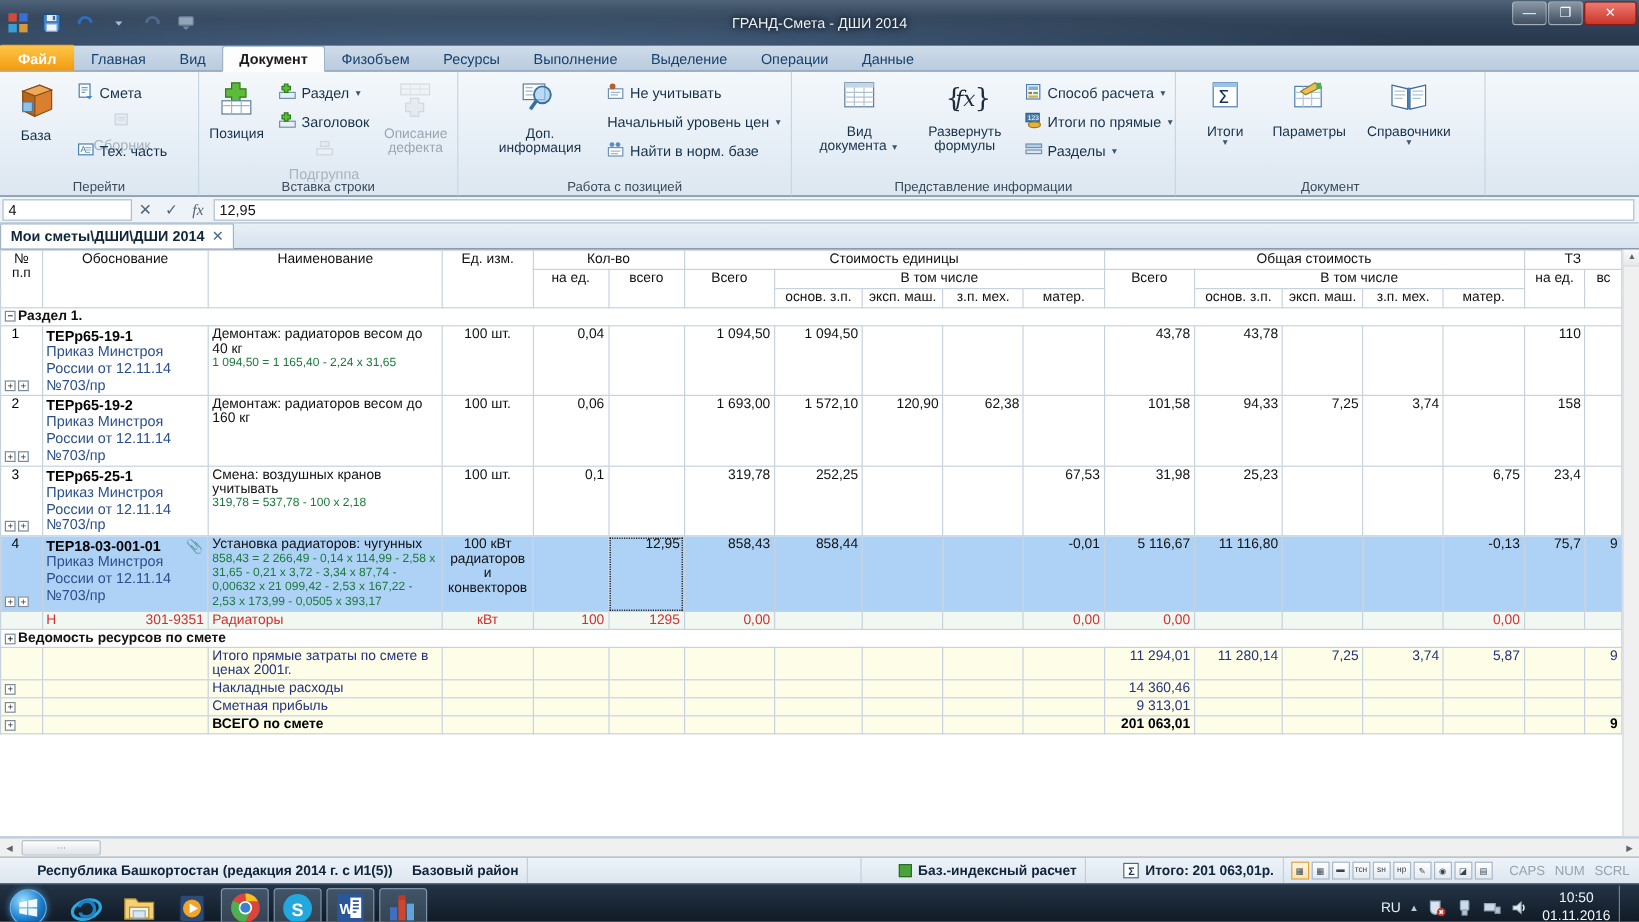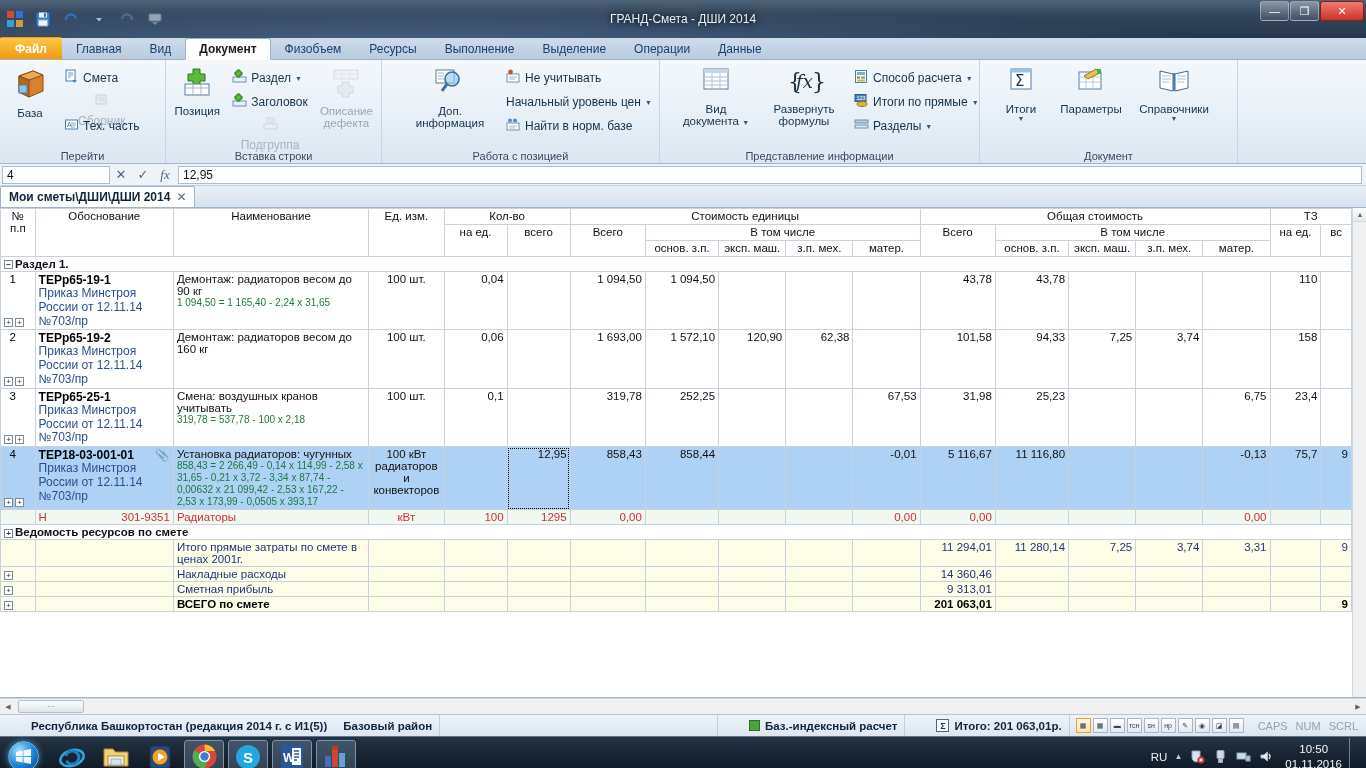--- a/index.html
+++ b/index.html
@@ -670,21 +670,21 @@
           </div>
         </td>
         <td>
           <div style="position:relative">
             <span style="position:absolute;left:-29px;top:0;color:#000">1</span>
             <span class="code">ТЕРр65-19-1</span>
           </div>
           <div class="just">Приказ Минстроя России от 12.11.14 №703/пр</div>
         </td>
         <td>
-          <div>Демонтаж: радиаторов весом до 90 кг</div>
+          <div>Демонтаж: радиаторов весом до 40 кг</div>
           <div class="formula-note">1 094,50 = 1 165,40 - 2,24 x 31,65</div>
         </td>
         <td class="ctr">100 шт.</td>
         <td class="num">0,04</td>
         <td class="num"></td>
         <td class="num">1 094,50</td>
         <td class="num">1 094,50</td>
         <td class="num"></td>
         <td class="num"></td>
         <td class="num"></td>
@@ -841,21 +841,21 @@
         <td></td>
         <td></td>
         <td></td>
         <td></td>
         <td></td>
         <td></td>
         <td class="num">11 294,01</td>
         <td class="num">11 280,14</td>
         <td class="num">7,25</td>
         <td class="num">3,74</td>
-        <td class="num">3,31</td>
+        <td class="num">5,87</td>
         <td class="num"></td>
         <td class="num">9</td>
       </tr>
       <tr class="totalrow">
         <td><span class="plusbox">+</span></td>
         <td></td>
         <td>Накладные расходы</td>
         <td></td>
         <td></td>
         <td></td>

